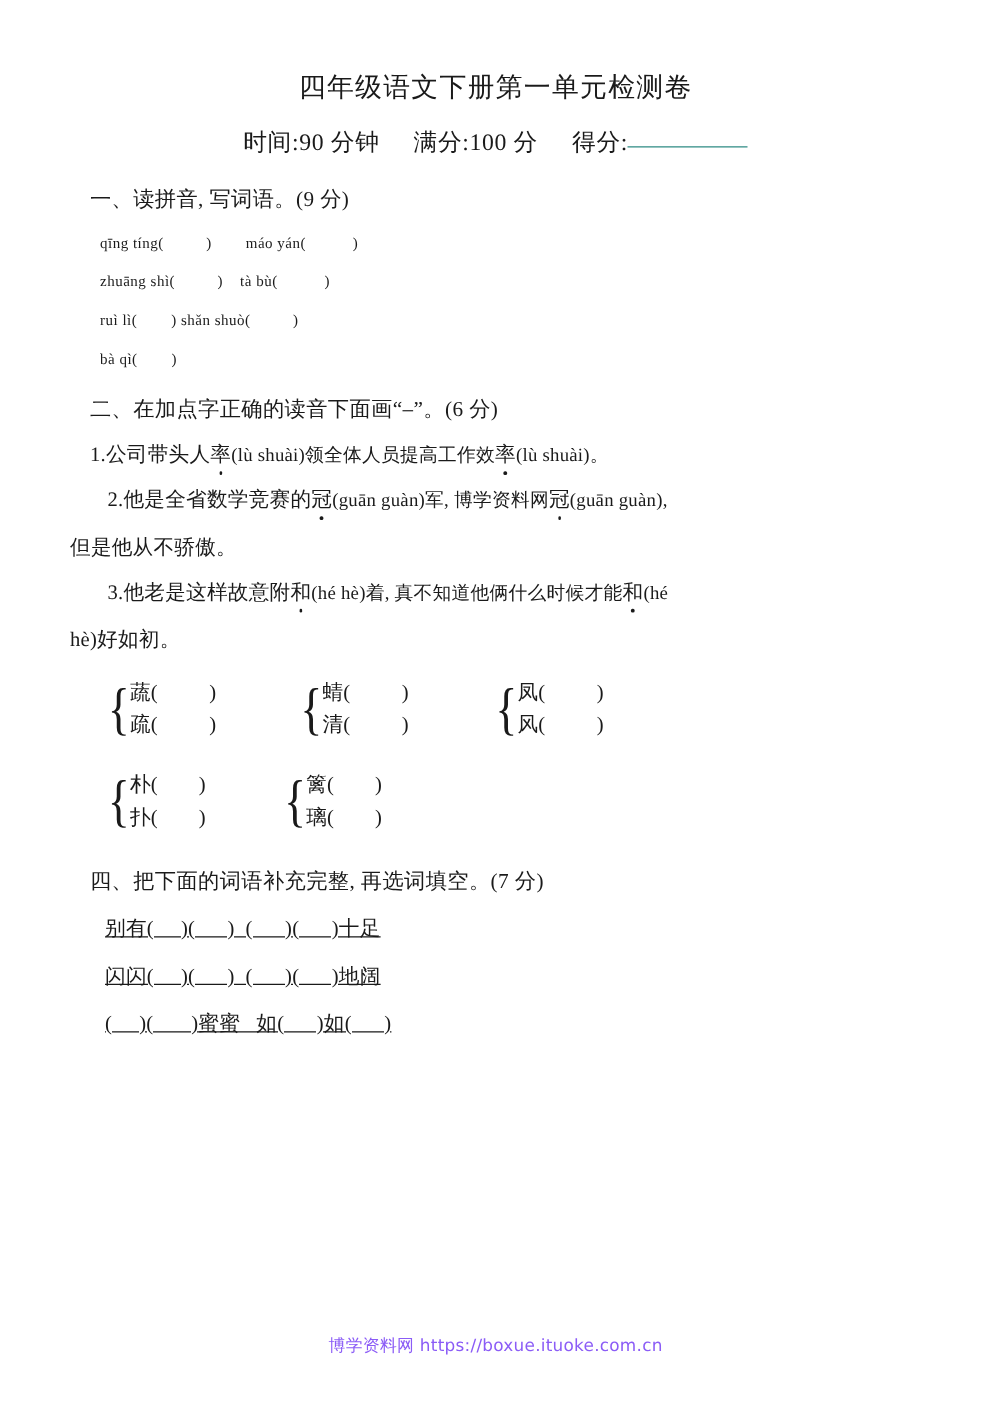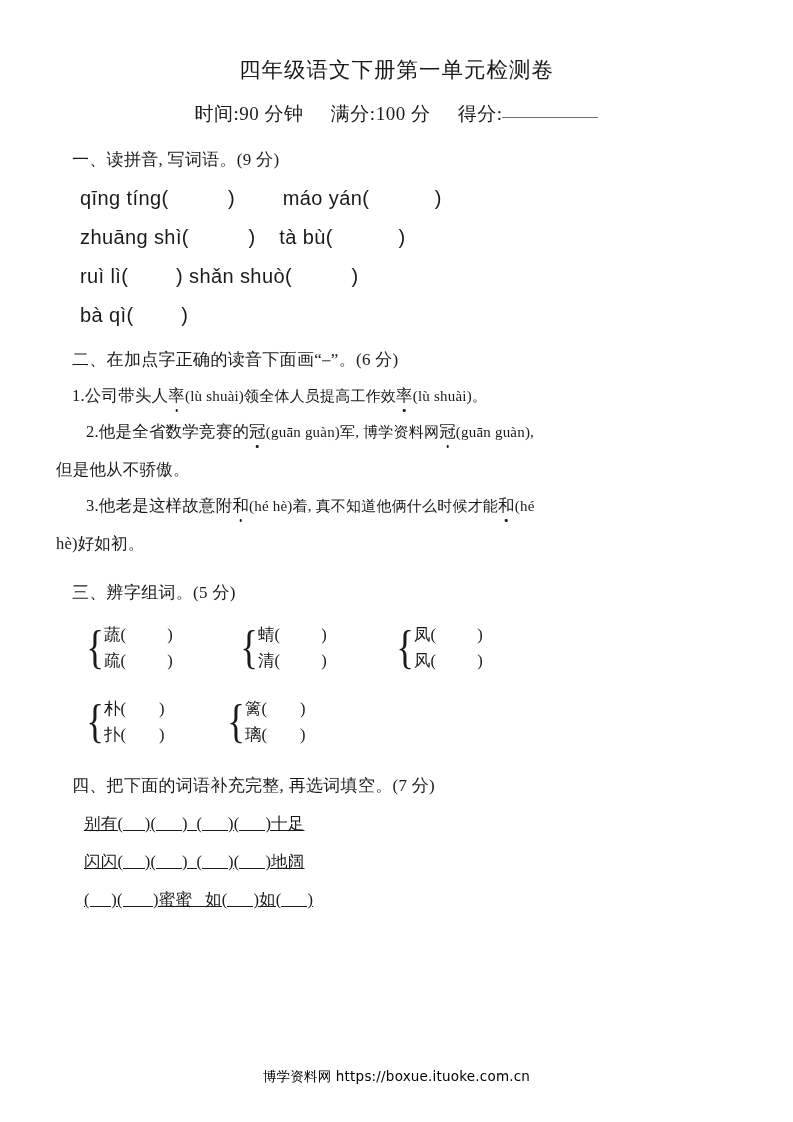--- a/index.html
+++ b/index.html
@@ -52,22 +52,22 @@
 
   
   .section-head {
     font-size: 17px;
     margin: 21px 0 0 72px;
     letter-spacing: 0.3px;
     white-space: nowrap;
   }
 
   .pinyin-row {
-    font-family: Liberation Sans, sans-serif;
-    font-size: 20px;
+    font-family: Liberation Serif, serif;
+    font-size: 12px;
     margin: 16px 0 0 80px;
     white-space: pre;
     letter-spacing: 0.4px;
   }
 
   .q-line {
     font-size: 16.5px;
     margin: 14px 0 0 72px;
     letter-spacing: 0.2px;
     white-space: nowrap;
@@ -136,21 +136,21 @@
   }
 
   
   .footer {
     position: absolute;
     left: 0;
     right: 0;
     top: 1068px;
     text-align: center;
     font-size: 13.5px;
-    color: #000000;
+    color: #8b5cf6;
     font-family: "DejaVu Sans", "Liberation Sans", sans-serif;
     letter-spacing: 0.2px;
   }
 </style>
 </head>
 <body>
 
 <div class="page">
 
   <h1 class="doc-title">四年级语文下册第一单元检测卷</h1>
@@ -176,21 +176,20 @@
   <div class="q-line" style="margin-left:86px;">
     <span>2.</span><span>他是全省数学竞赛的</span><span class="dotted">冠</span><span class="py">(guān  guàn)军, 博学资料网</span><span class="dotted">冠</span><span class="py">(guān  guàn),</span>
   </div>
   <div class="q-line cont">但是他从不骄傲。</div>
 
   <div class="q-line" style="margin-left:86px;">
     <span>3.</span><span>他老是这样故意附</span><span class="dotted">和</span><span class="py">(hé  hè)着, 真不知道他俩什么时候才能</span><span class="dotted">和</span><span class="py">(hé</span>
   </div>
   <div class="q-line cont">hè)好如初。</div>
 
-  <div class="section-head" style="margin-top:26px;">三、辨字组词。(5 分)</div>
 
   <div class="brace-row">
     <div class="brace-group" style="width:148px;">
       <span class="brace-mark">{</span>
       <span class="brace-items">
         <span class="bi">蔬(          )</span>
         <span class="bi">疏(          )</span>
       </span>
     </div>
     <div class="brace-group" style="width:150px;">

